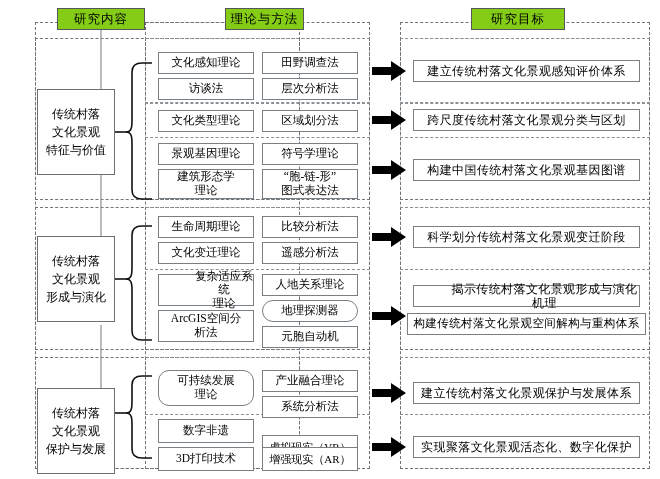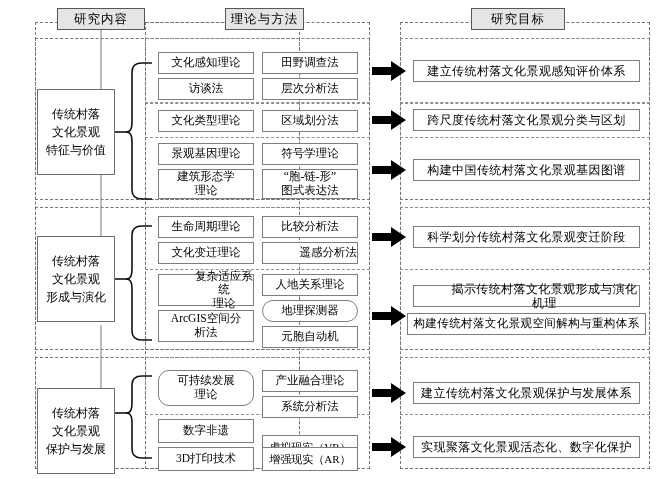--- a/index.html
+++ b/index.html
@@ -12,21 +12,21 @@
     overflow:hidden;
   }
   #canvas{position:absolute;left:0;top:0;width:660px;height:479px;}
 
   
   .node{position:absolute;box-sizing:border-box;}
 
   
   .header-tab{
     border:1.6px solid #54585c;
-    background:#e5e5e5;
+    background:#84cc16;
     display:flex;align-items:center;justify-content:center;
     font-size:12.5px;
     letter-spacing:1px;
     z-index:6;
   }
 
   
   .dash-col{
     border:1px dashed #6f7479;
     background:transparent;
@@ -219,21 +219,21 @@
 理论</span>
   </div>
   <div class="node box" style="left:158px;top:310px;width:96px;height:32px;white-space:pre-line;">
     <span>ArcGIS空间分
 析法</span>
   </div>
 
   <div class="node box" style="left:262px;top:216px;width:96px;height:22px;">
     <span>比较分析法</span>
   </div>
-  <div class="node box" style="left:262px;top:242px;width:96px;height:22px;justify-content:flex-end;">
+  <div class="node box" style="left:262px;top:242px;width:96px;height:22px;">
     <span>遥感分析法</span>
   </div>
   <div class="node box" style="left:262px;top:274px;width:96px;height:22px;">
     <span>人地关系理论</span>
   </div>
   <div class="node box" style="left:262px;top:300px;width:96px;height:22px;border-radius:11px;">
     <span>地理探测器</span>
   </div>
   <div class="node box" style="left:262px;top:326px;width:96px;height:22px;">
     <span>元胞自动机</span>

